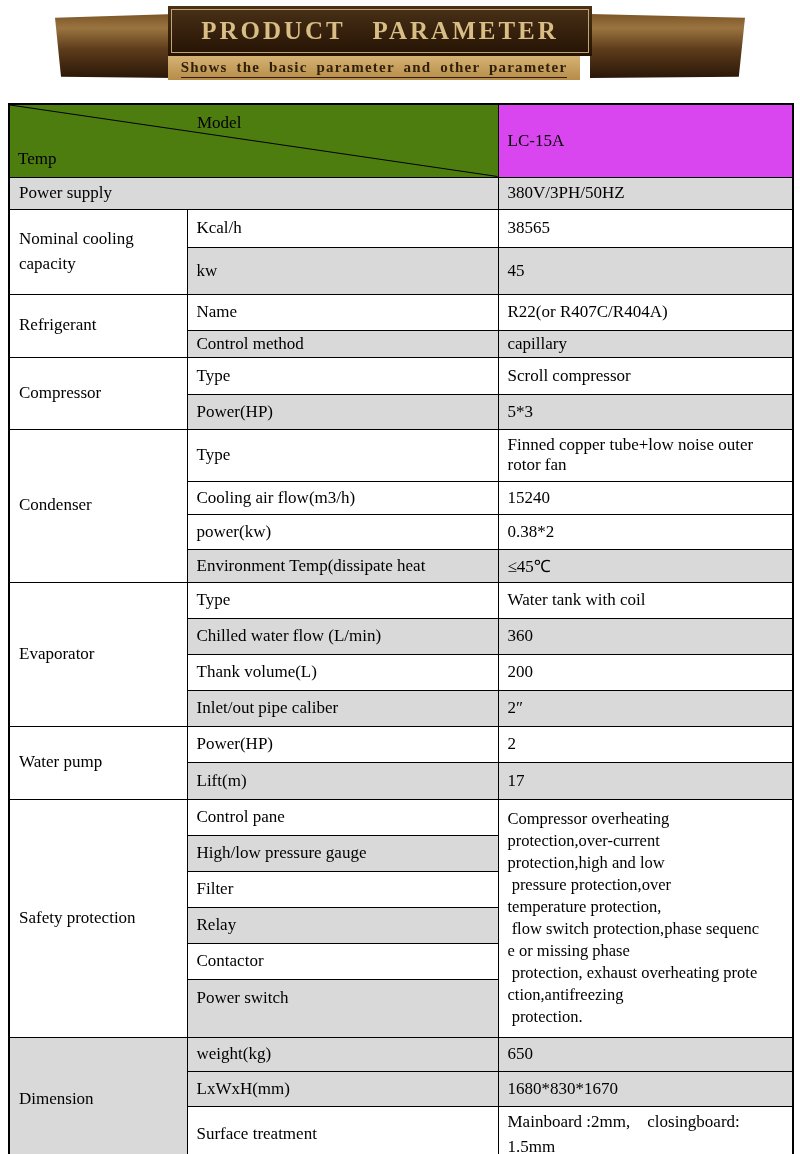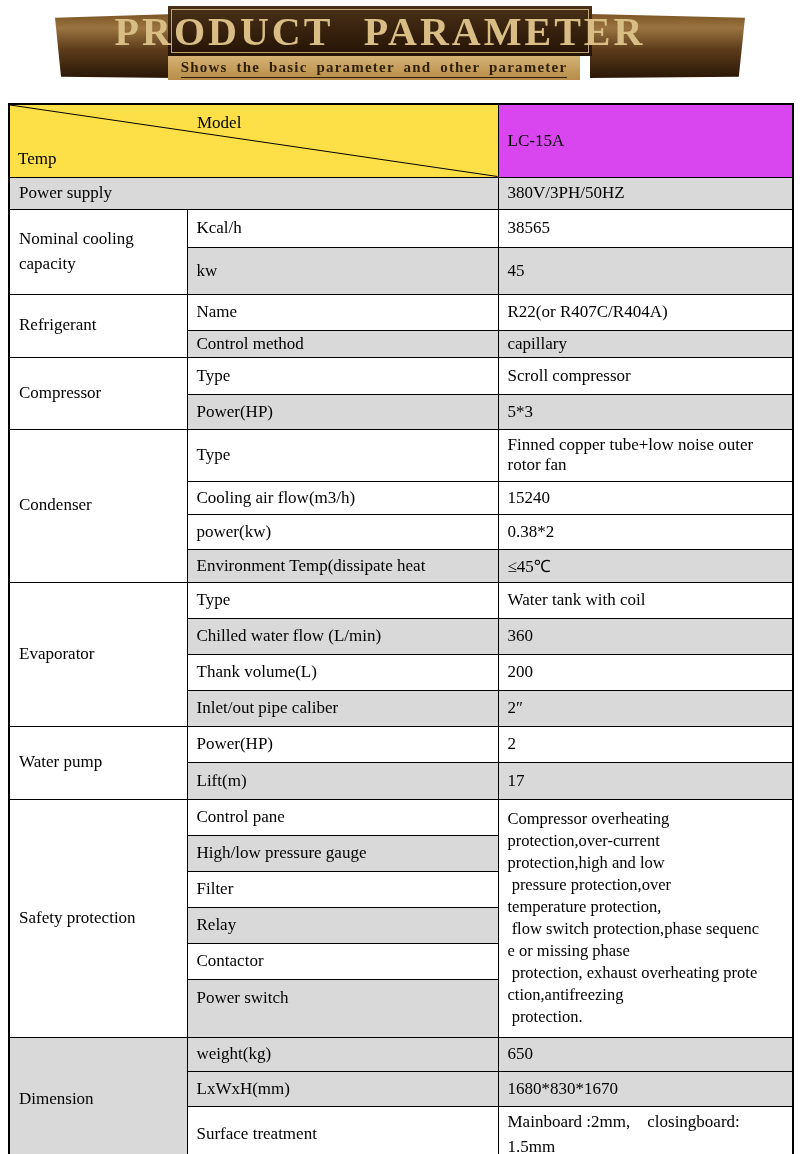--- a/index.html
+++ b/index.html
@@ -27,21 +27,21 @@
   .tail-right{left:590px;width:155px;clip-path:polygon(0 0,100% 6%,96% 98%,0 100%);}
   .title-panel{
     position:absolute;left:168px;top:6px;width:424px;height:50px;
     background:linear-gradient(180deg,var(--banner-dark-1),var(--banner-dark-2));
     display:flex;align-items:center;justify-content:center;
   }
   .title-panel::before{
     content:"";position:absolute;inset:3px;border:1px solid rgba(216,189,133,.85);pointer-events:none;
   }
   .banner-title{
-    font-size:40px;font-weight:bold;color:#d8bd85;
+    font-size:25px;font-weight:bold;color:#d8bd85;
     letter-spacing:3px;word-spacing:18px;white-space:nowrap;
   }
   .subtitle-panel{
     position:absolute;left:168px;top:56px;width:412px;height:24px;
     background:linear-gradient(180deg,var(--banner-tan-1),var(--banner-tan-2));
     display:flex;align-items:center;justify-content:center;
   }
   .banner-subtitle{
     font-size:15px;font-weight:bold;color:#2f1e08;
     letter-spacing:1.2px;word-spacing:4px;white-space:nowrap;
@@ -55,21 +55,21 @@
   }
   table.spec td{
     border:1px solid #000;padding:2px 6px 2px 9px;vertical-align:middle;
     overflow:hidden;
   }
   tr.shaded{background:var(--stripe);}
   td.group{padding-left:5px;background:transparent;line-height:1.45;}
   td.label{background:transparent;}
   td.value{background:transparent;margin-left:12px;}
 
-  td.diag{position:relative;padding:0;background:#fde047;margin-top:12px;}
+  td.diag{position:relative;padding:0;background:#4d7c0f;margin-top:12px;}
   .diag-svg{position:absolute;inset:0;width:100%;height:100%;display:block;}
   .model-label{position:absolute;top:8px;left:187px;}
   .item-label{position:absolute;bottom:8px;left:8px;}
 
   td.header-value{background:#d946ef;}
 
   td.safety-value{
     background:#fff;white-space:pre-wrap;vertical-align:top;
     font-size:16.5px;line-height:22px;padding-top:6px;
   }

